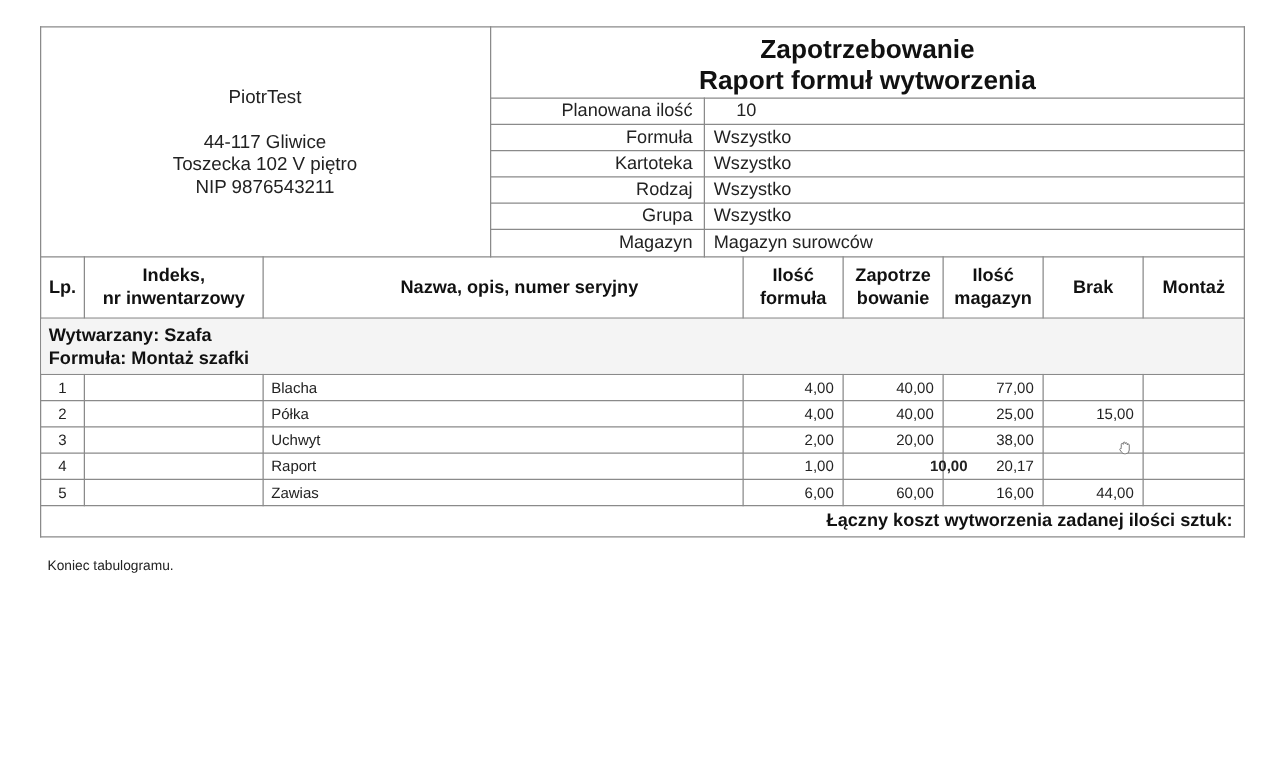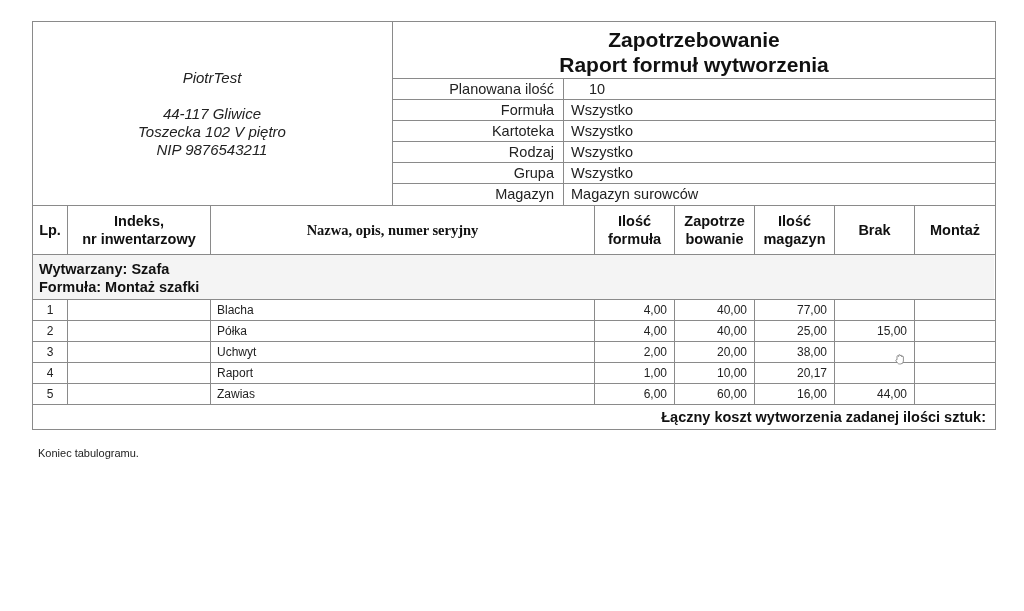--- a/index.html
+++ b/index.html
@@ -1,20 +1,20 @@
 <!DOCTYPE html>
 <html><head>
 <meta charset="utf-8">
 <style>
   html, body { margin:0; padding:0; background:#ffffff; }
   body { width:1024px; height:611px; position:relative; overflow:hidden;
          font-family:"Liberation Sans", "DejaVu Sans", sans-serif; color:#1a1a1a; }
   .abs { position:absolute; box-sizing:border-box; }
   .ln { position:absolute; background:#8a8a8a; }
-  .company { left:33px; top:22px; width:358px; height:183px; font-style:italic; font-size:15px;
+  .company { left:33px; top:22px; width:358px; height:183px; font-size:15px;
              text-align:center; color:#222; }
   .company .l1 { position:absolute; left:0; right:0; top:47px; }
   .company .addr { position:absolute; left:0; right:0; top:83px; line-height:18px; }
   .title { left:393px; top:22px; width:602px; height:56px; text-align:center; font-weight:bold;
            font-size:21px; line-height:25px; padding-top:5px; color:#111; }
   .plabel { left:393px; width:168px; height:21px; text-align:right; font-size:14.5px;
             line-height:21px; padding-right:7px; color:#222; }
   .pval { left:564px; width:430px; height:21px; font-size:14.5px; line-height:21px;
           padding-left:7px; color:#222; }
   .th { font-weight:bold; font-size:14.5px; text-align:center; display:flex; align-items:center;
@@ -104,21 +104,21 @@
   <div class="abs plabel" style="top:184px;">Magazyn</div>
   <div class="abs pval" style="top:184px;">Magazyn surowców</div>
 </div>
 
 <div>
   <div class="abs th" style="left:33px;top:206px;width:34px;height:48px;">Lp.</div>
   <div class="abs th" style="left:68px;top:206px;width:142px;height:48px;flex-direction:column;">
     <span>Indeks,</span>
     <span>nr inwentarzowy</span>
   </div>
-  <div class="abs th" style="left:201px;top:206px;width:383px;height:48px;font-family:Liberation Serif, serif;">Nazwa, opis, numer seryjny</div>
+  <div class="abs th" style="left:224px;top:206px;width:383px;height:48px;">Nazwa, opis, numer seryjny</div>
   <div class="abs th" style="left:595px;top:206px;width:79px;height:48px;flex-direction:column;">
     <span>Ilość</span>
     <span>formuła</span>
   </div>
   <div class="abs th" style="left:675px;top:206px;width:79px;height:48px;flex-direction:column;">
     <span>Zapotrze</span>
     <span>bowanie</span>
   </div>
   <div class="abs th" style="left:755px;top:206px;width:79px;height:48px;flex-direction:column;">
     <span>Ilość</span>
@@ -166,21 +166,21 @@
     <div class="abs cell num" style="left:755px;top:342px;width:79px;">38,00</div>
     <div class="abs cell num" style="left:835px;top:342px;width:79px;"></div>
     <div class="abs cell num" style="left:915px;top:342px;width:80px;"></div>
   </div>
 
   <div>
     <div class="abs cell" style="left:33px;top:363px;width:34px;text-align:center;">4</div>
     <div class="abs cell" style="left:68px;top:363px;width:142px;"></div>
     <div class="abs cell" style="left:211px;top:363px;width:383px;padding-left:6px;">Raport</div>
     <div class="abs cell num" style="left:595px;top:363px;width:79px;">1,00</div>
-    <div class="abs cell num" style="left:675px;top:363px;width:79px;">10,00</div>
+    <div class="abs cell num" style="left:702px;top:363px;width:79px;font-weight:bold;">10,00</div>
     <div class="abs cell num" style="left:755px;top:363px;width:79px;">20,17</div>
     <div class="abs cell num" style="left:835px;top:363px;width:79px;"></div>
     <div class="abs cell num" style="left:915px;top:363px;width:80px;"></div>
   </div>
 
   <div>
     <div class="abs cell" style="left:33px;top:384px;width:34px;text-align:center;">5</div>
     <div class="abs cell" style="left:68px;top:384px;width:142px;"></div>
     <div class="abs cell" style="left:211px;top:384px;width:383px;padding-left:6px;">Zawias</div>
     <div class="abs cell num" style="left:595px;top:384px;width:79px;">6,00</div>

